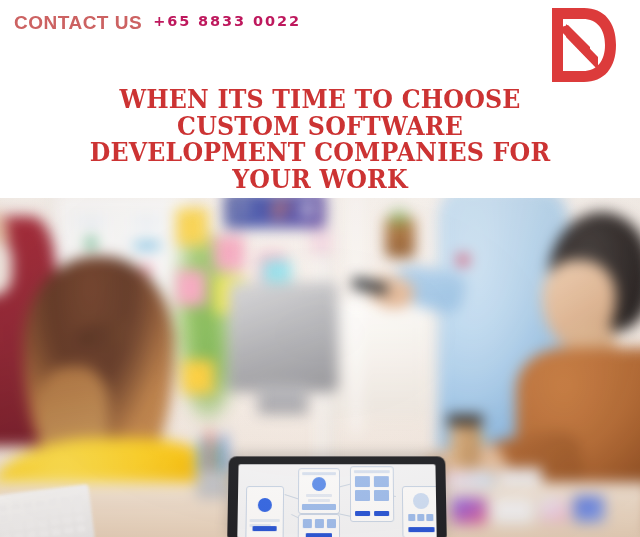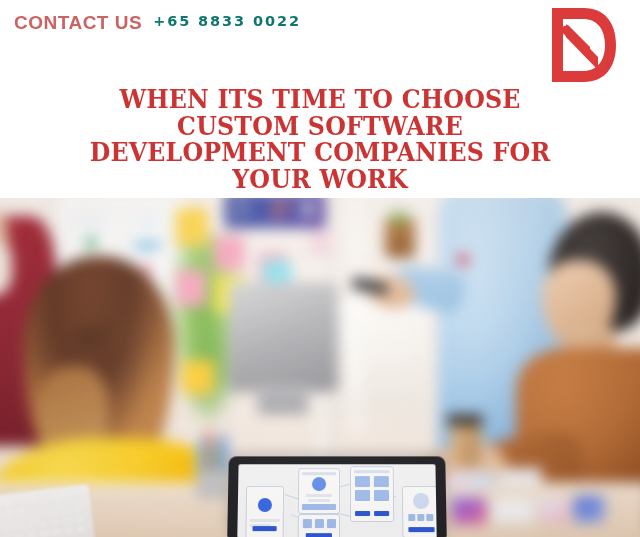--- a/index.html
+++ b/index.html
@@ -45,21 +45,21 @@
   }
   .contact-lines {
     margin-left: 11px;
     margin-top: 1px;
   }
   .contact-line {
     font-family: "DejaVu Sans", sans-serif;
     font-size: 14.5px;
     font-weight: 700;
     letter-spacing: 1.9px;
-    color: #0f766e;
+    color: #be185d;
     line-height: 21px;
     white-space: nowrap;
   }
 
   
   .logo {
     position: absolute;
     right: 22px;
     top: 4px;
     width: 72px;

